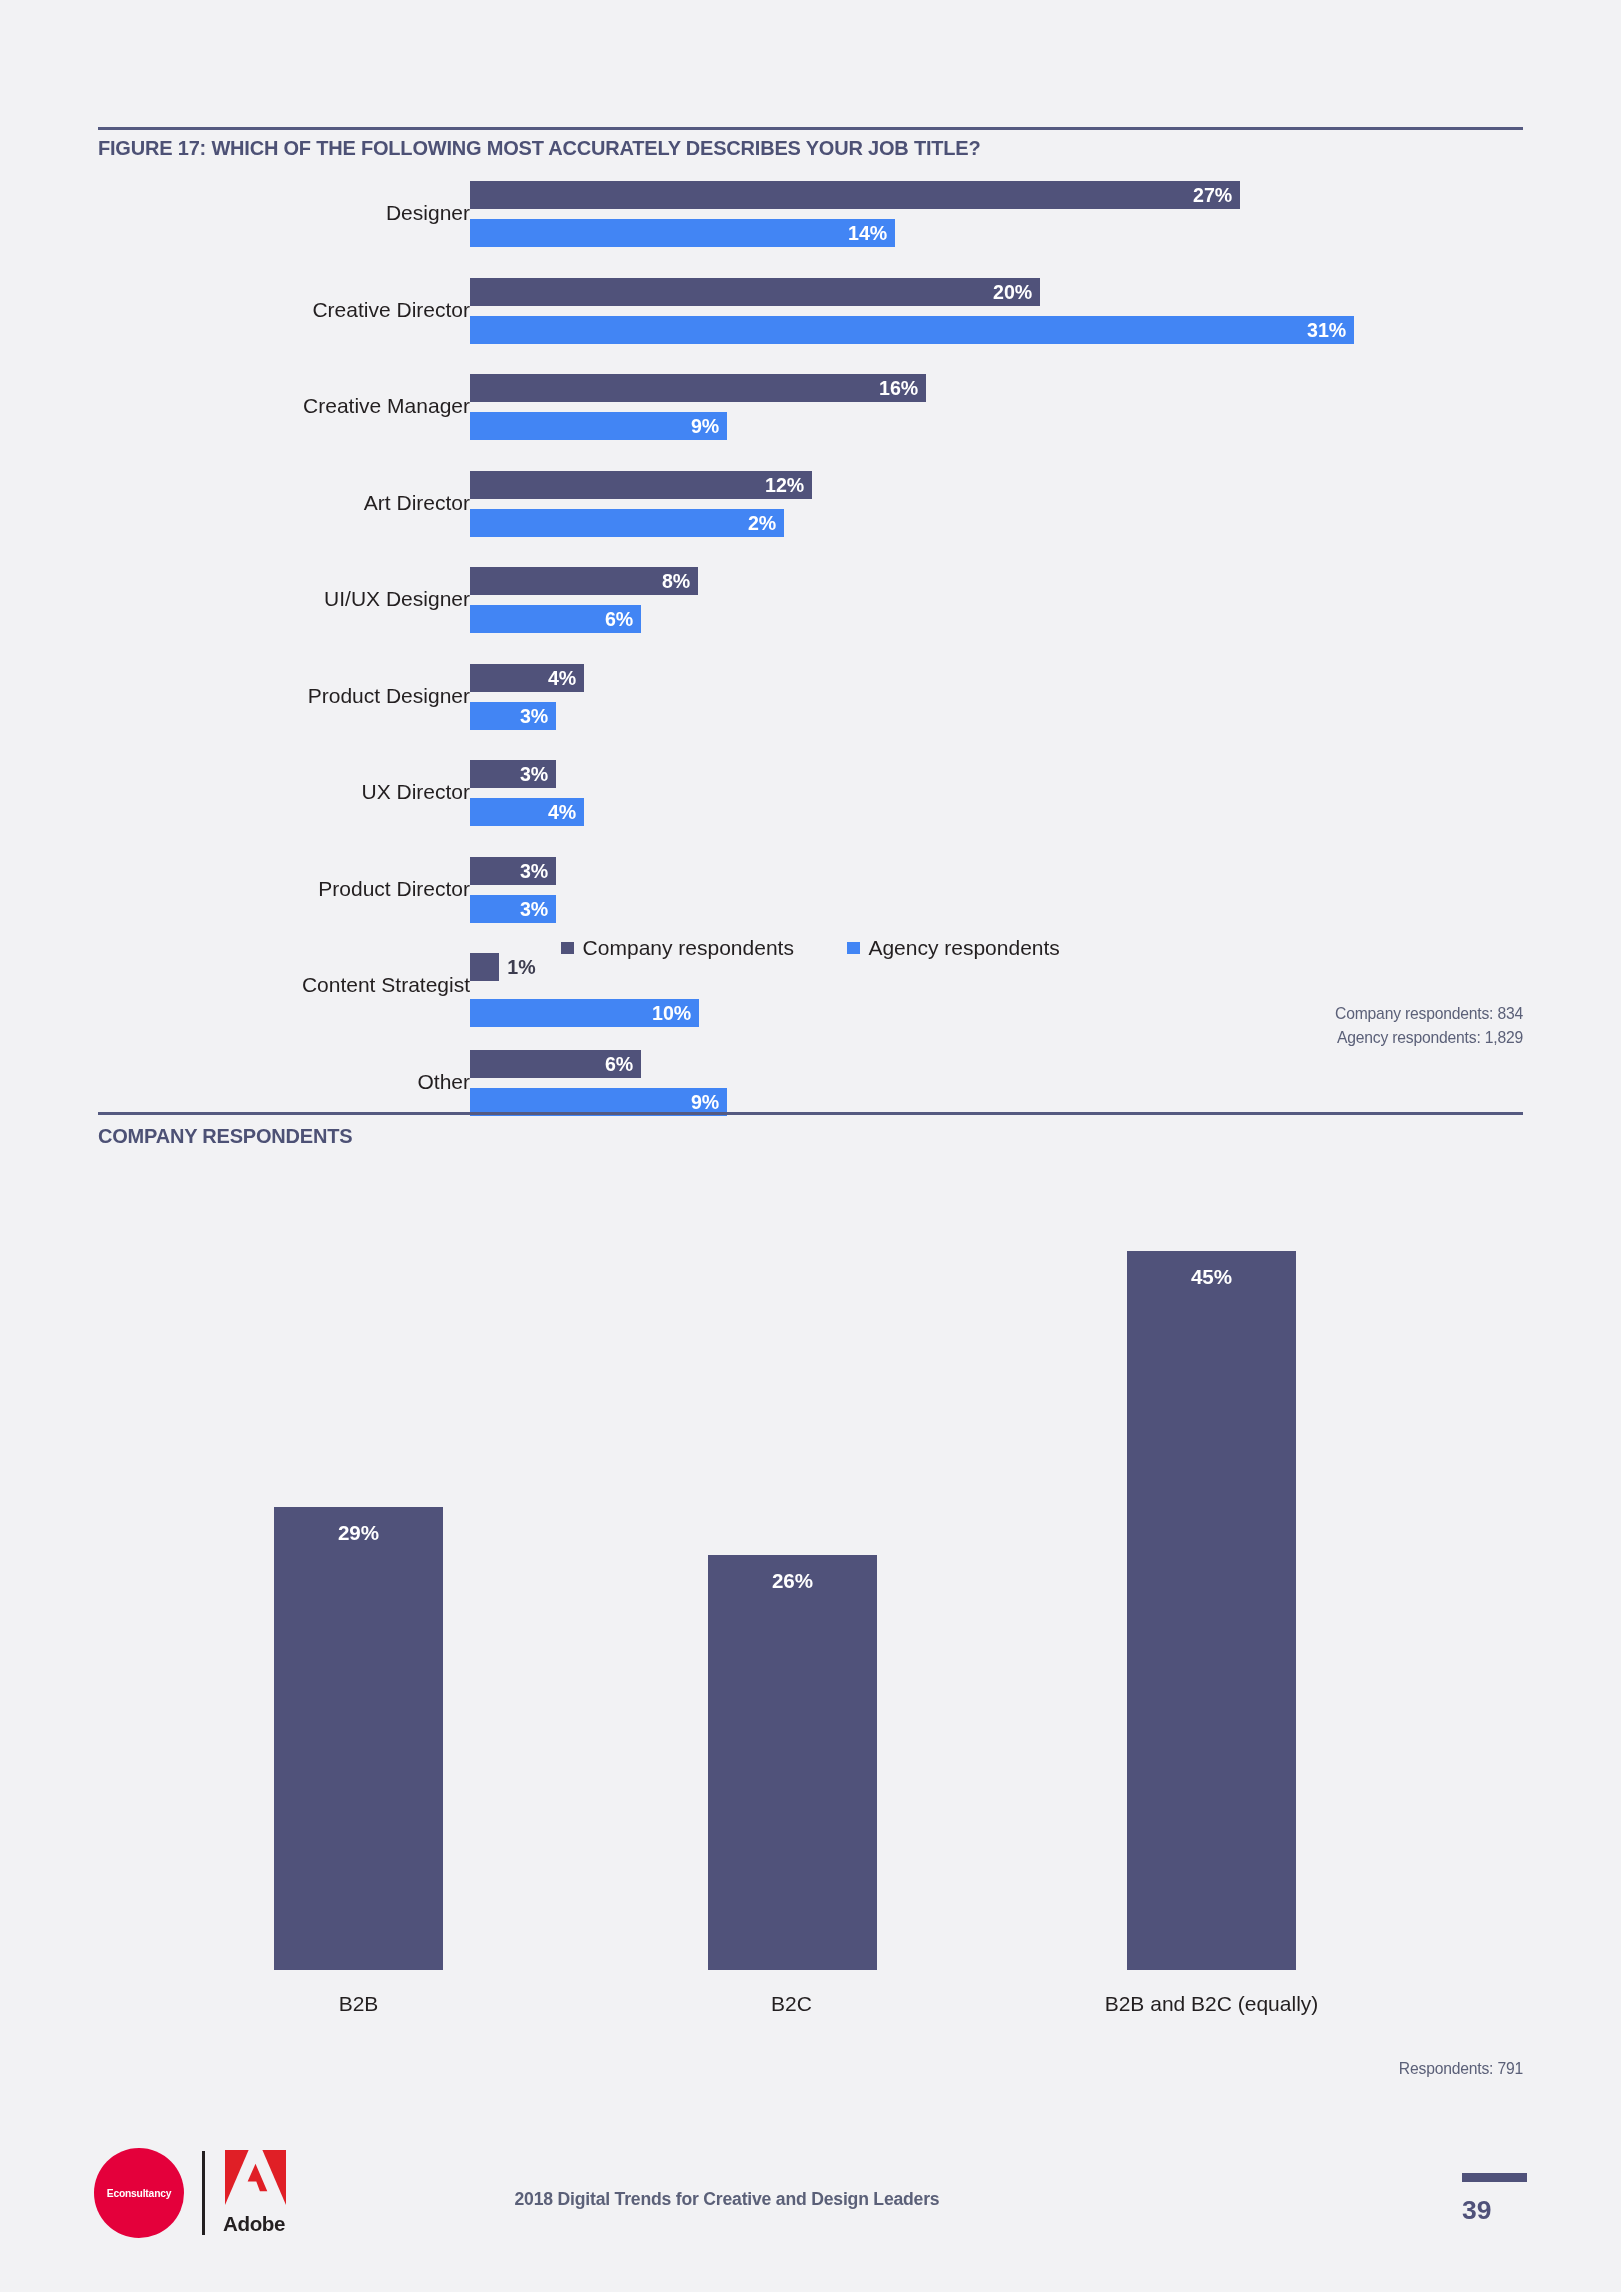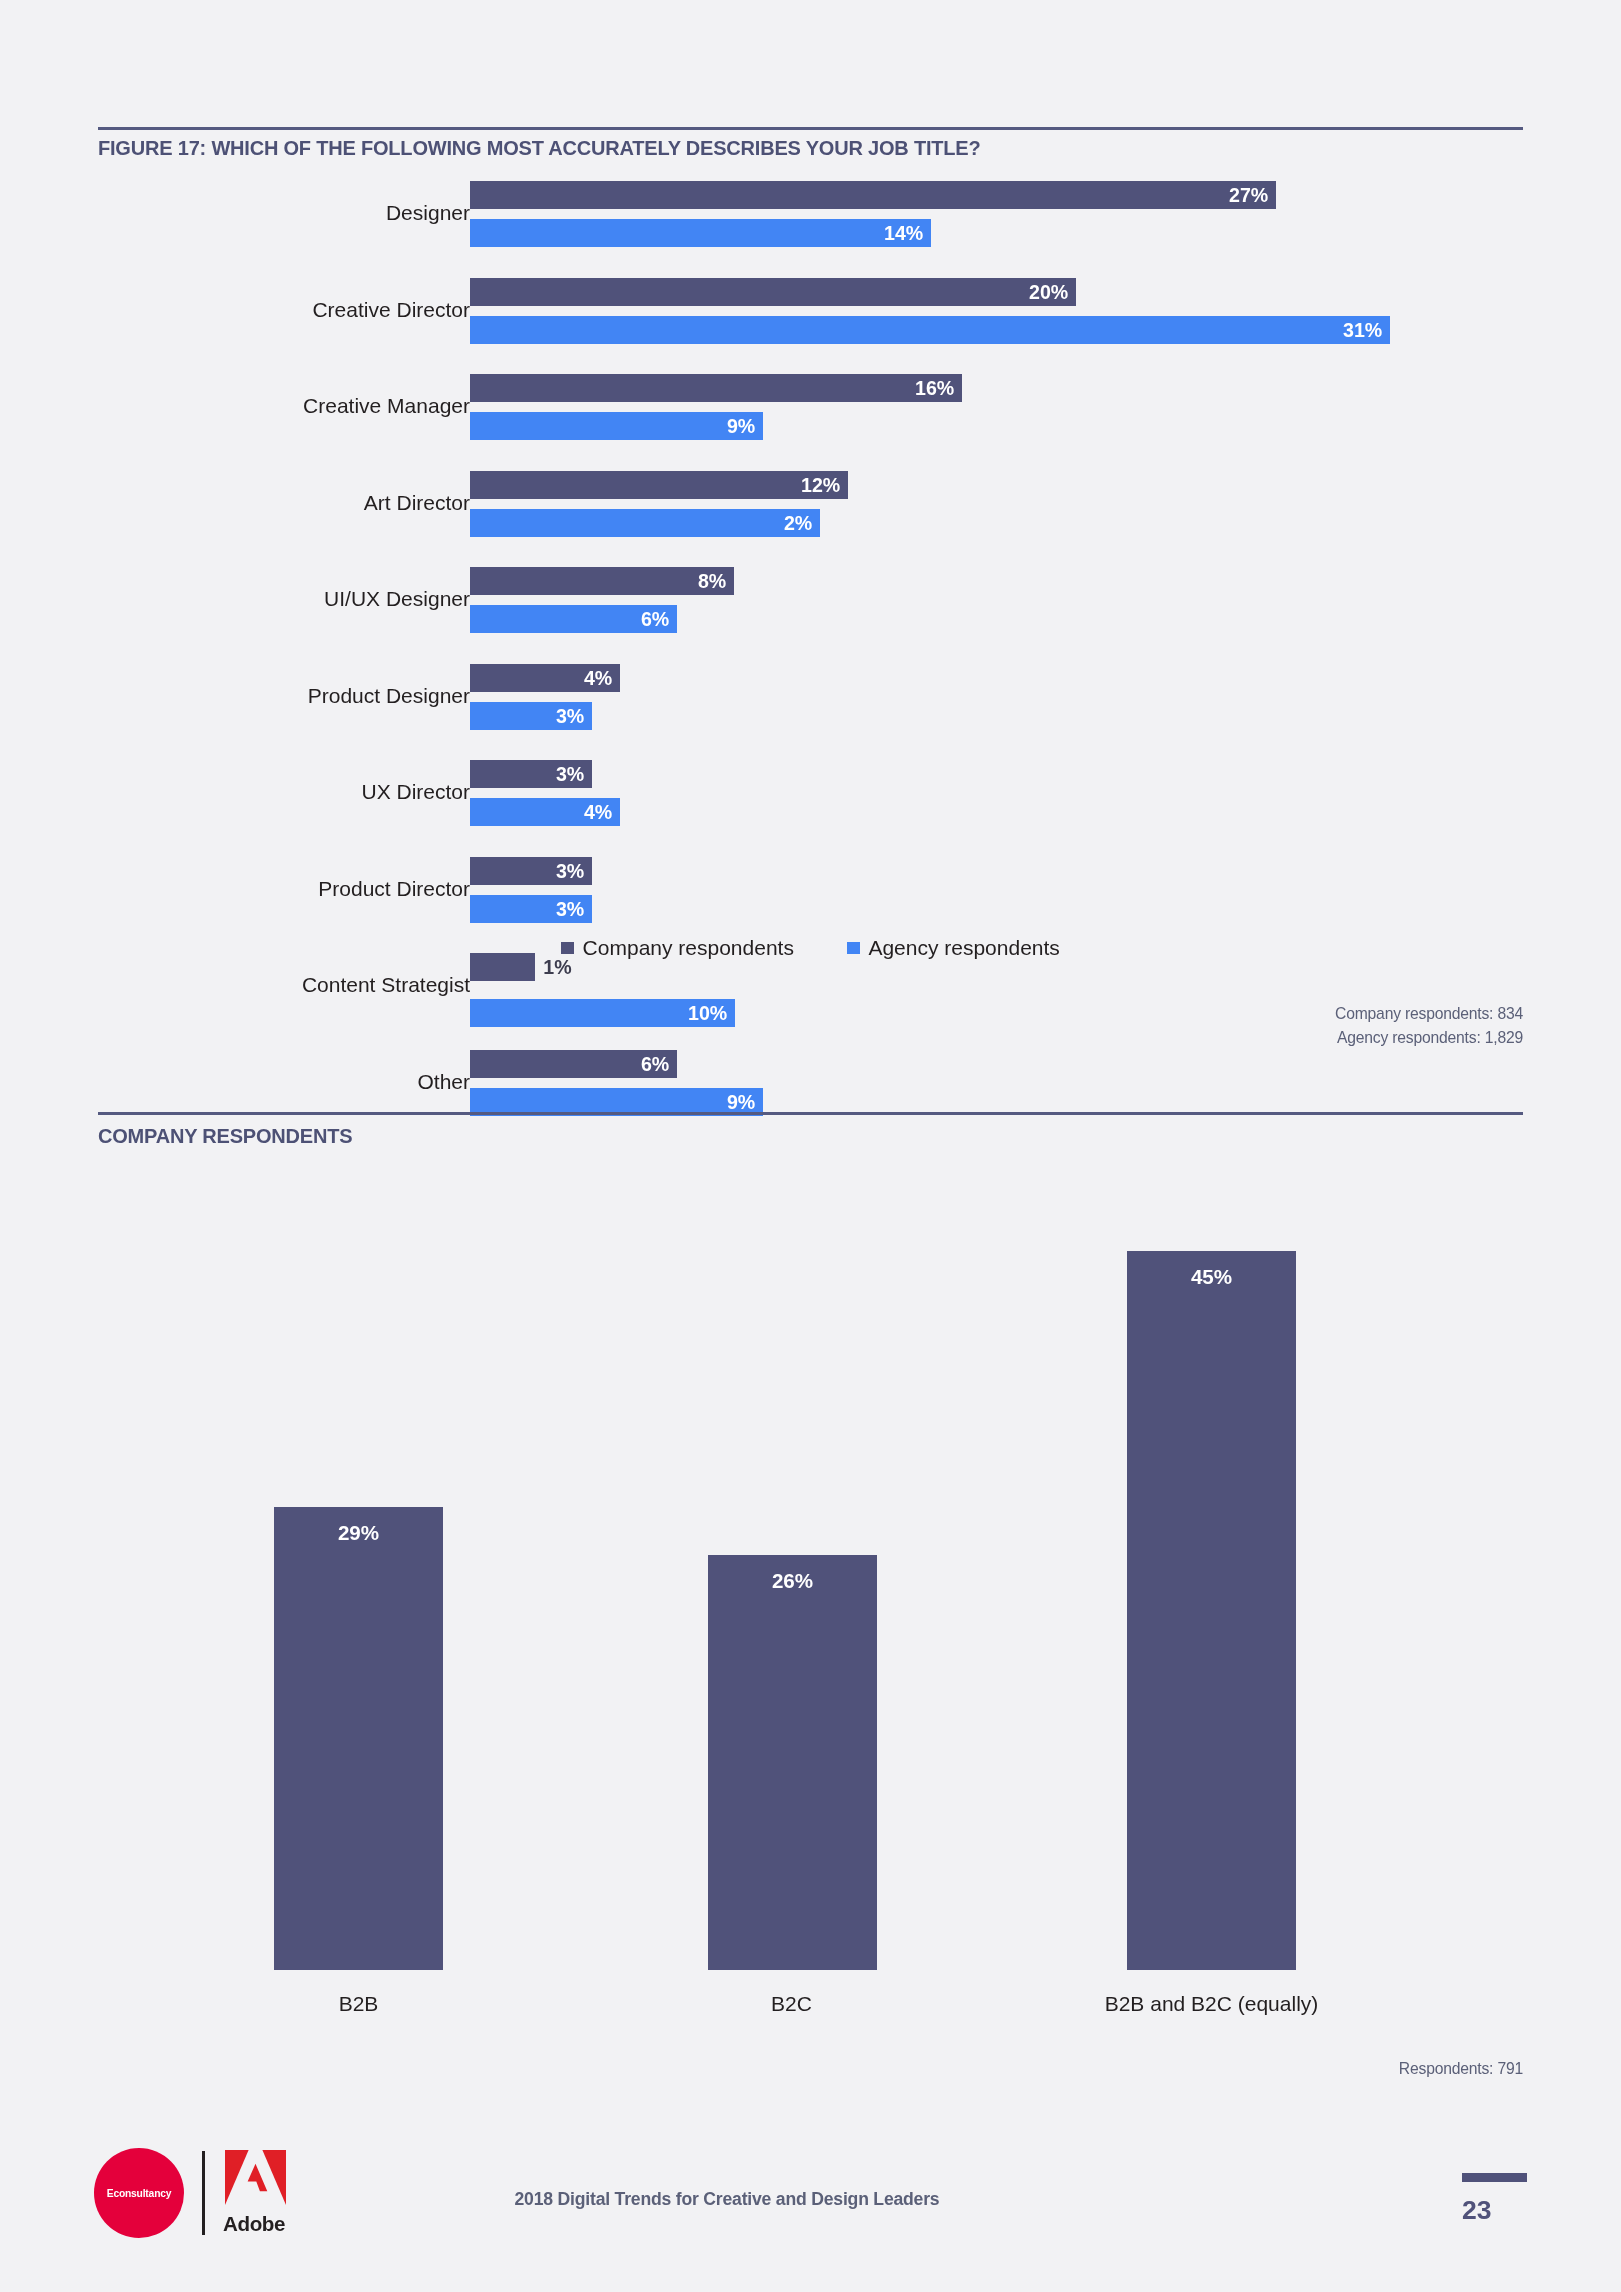--- a/index.html
+++ b/index.html
@@ -68,21 +68,20 @@
     width: 412px;
     text-align: right;
     font-size: 21px;
     color: #231f20;
     white-space: nowrap;
   }
   .h-bar {
     position: absolute;
     left: 470px;
     height: 28px;
-    padding-left: 36px;
   }
   .h-bar.company { background: #50527a; }
   .h-bar.agency  { background: #4285f4; }
   .h-val {
     position: absolute;
     font-size: 19.6px;
     font-weight: bold;
     color: #ffffff;
     line-height: 28px;
     right: 7.8px;
@@ -392,17 +391,17 @@
     <div class="adobe-logo">
       <svg class="adobe-mark" viewBox="0 0 66 60">
         <path d="M2 0 H26 L2 56 Z" fill="#e01f26"></path>
         <path d="M64 0 H40 L64 56 Z" fill="#e01f26"></path>
         <path d="M33 14 L45 42 H37.5 L33.8 32 H25 Z" fill="#e01f26"></path>
       </svg>
       <span class="adobe-word">Adobe</span>
     </div>
     <div class="footer-title">2018 Digital Trends for Creative and Design Leaders</div>
     <div class="page-accent"></div>
-    <div class="page-num">23</div>
+    <div class="page-num">39</div>
   </div>
 
 </div>
 
 
 </body></html>

